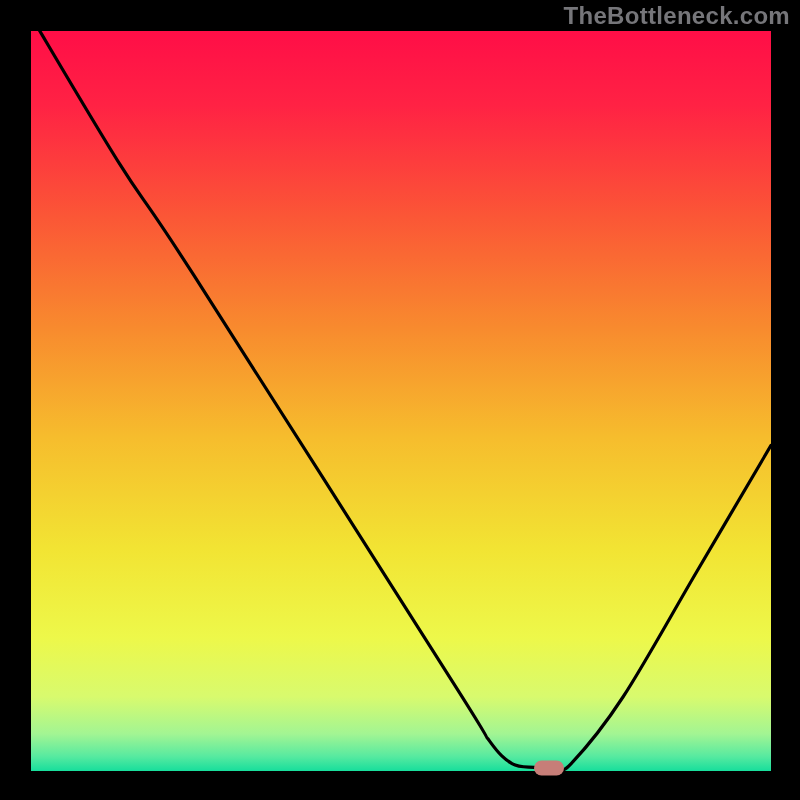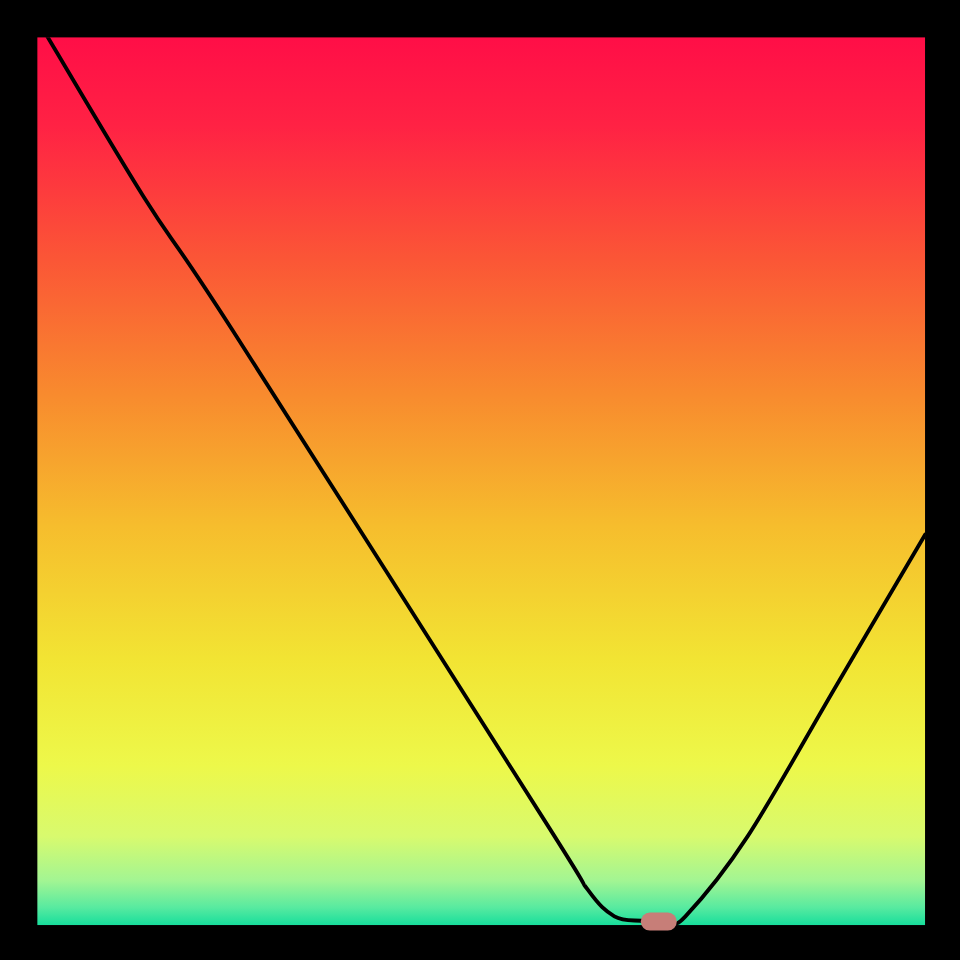--- a/index.html
+++ b/index.html
@@ -43,20 +43,21 @@
     border-radius: 7.5px;
     background: #c77e78;
     transform: translate(-50%, -50%);
   }
 </style>
 </head>
 <body>
 
 <div class="stage">
 
+  <div class="watermark">TheBottleneck.com</div>
 
   <div class="inner">
     <svg id="plot-svg" width="740" height="740" viewBox="0 0 740 740" preserveAspectRatio="none">
       <defs>
         <linearGradient id="bg-grad" x1="0" y1="0" x2="0" y2="1">
             <stop offset="0.00%" stop-color="#ff0e47"></stop>
             <stop offset="10.00%" stop-color="#ff2244"></stop>
             <stop offset="25.00%" stop-color="#fb5636"></stop>
             <stop offset="40.00%" stop-color="#f88a2e"></stop>
             <stop offset="55.00%" stop-color="#f6bd2d"></stop>

